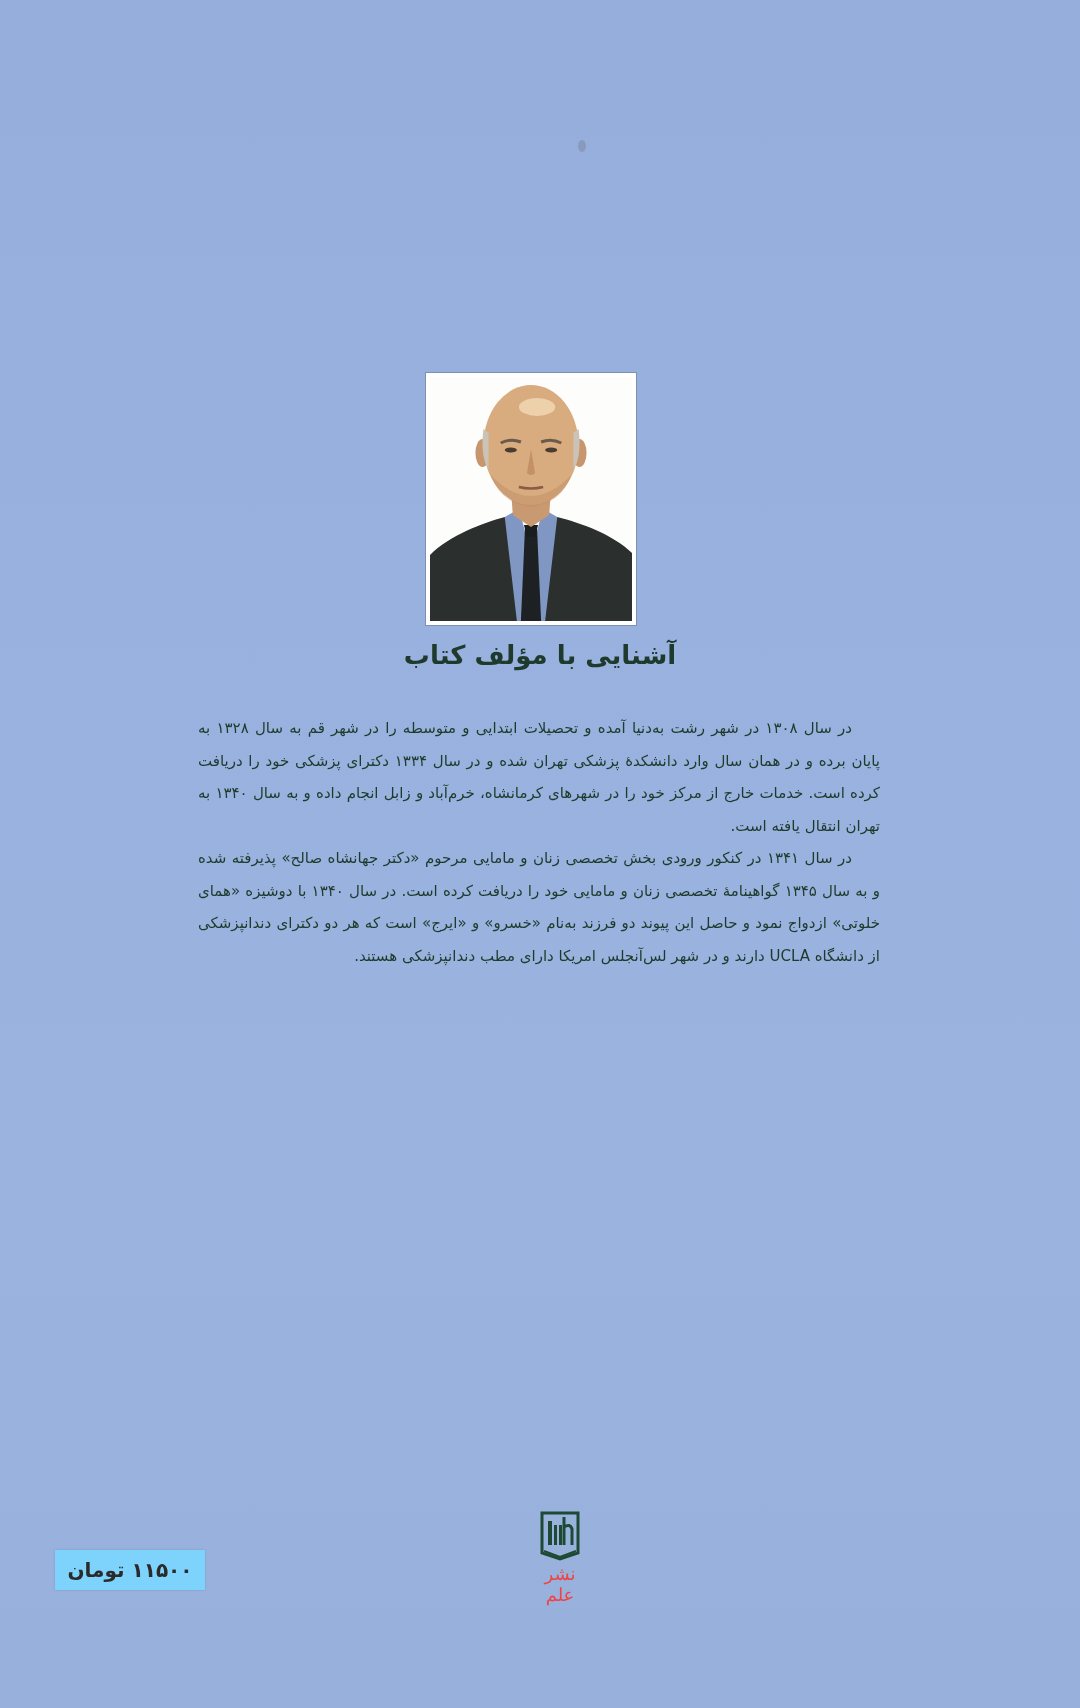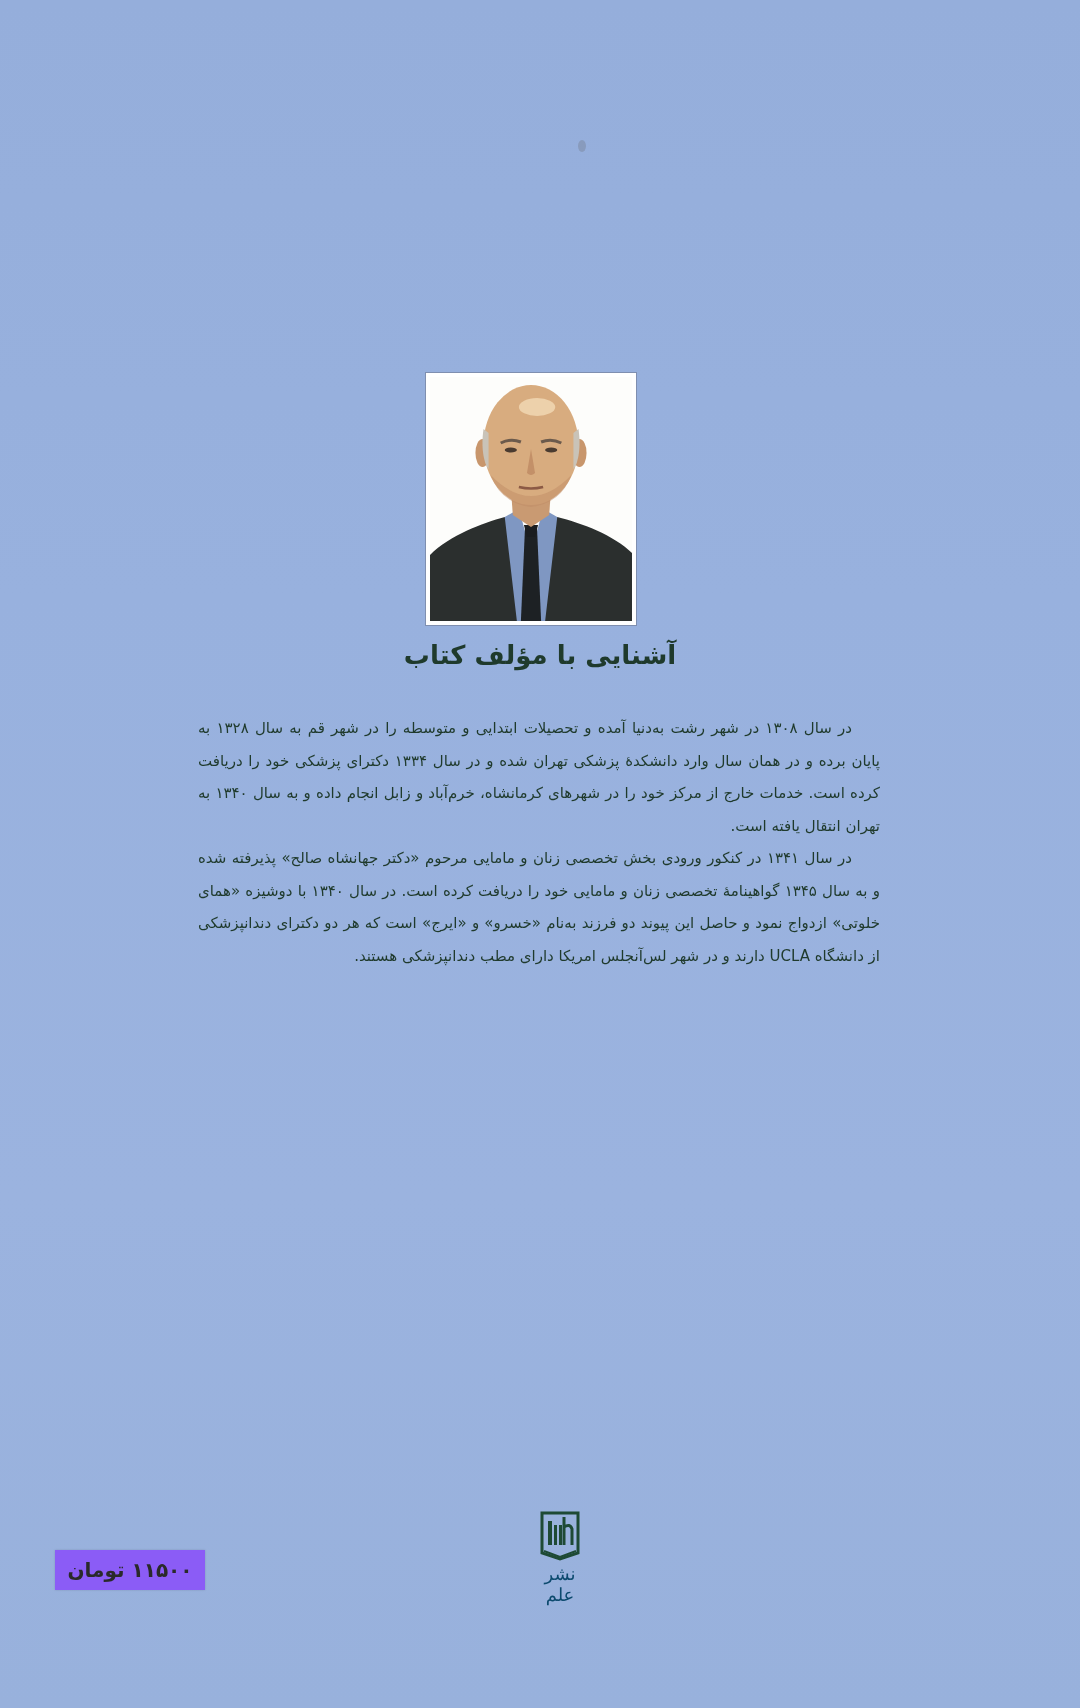--- a/index.html
+++ b/index.html
@@ -92,30 +92,30 @@
       width: 40px;
       height: 50px;
       margin: 0 auto;
       display: block;
     }
     .publisher-name {
       display: block;
       margin-top: 2px;
       font-family: "DejaVu Serif", serif;
       font-size: 18px;
-      color: #0c4a6e;
+      color: #ef4444;
       direction: rtl;
     }
     .price-tag {
       position: absolute;
       left: 55px;
       top: 1550px;
       width: 150px;
       height: 40px;
-      background: #8b5cf6;
+      background: #7dd3fc;
       display: flex;
       align-items: center;
       justify-content: center;
       direction: rtl;
       font-size: 20px;
       font-weight: bold;
       color: #2a2a2a;
       box-shadow: 0 0 2px rgba(0,0,0,0.15);
     }
   </style>

